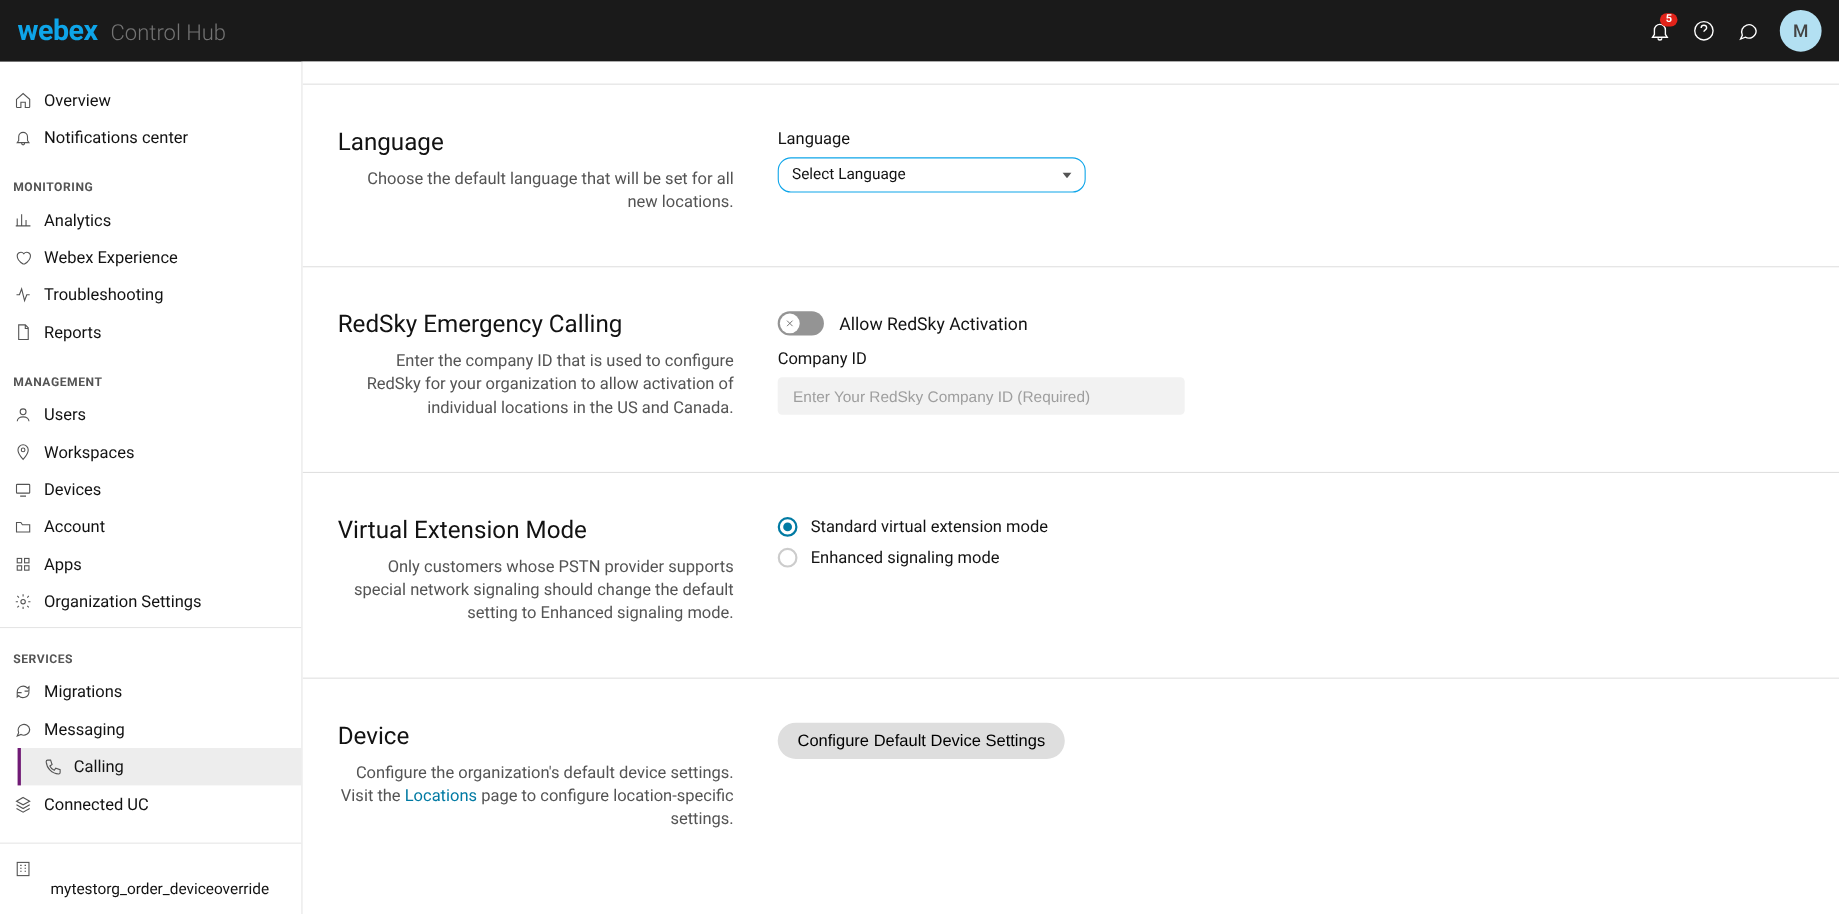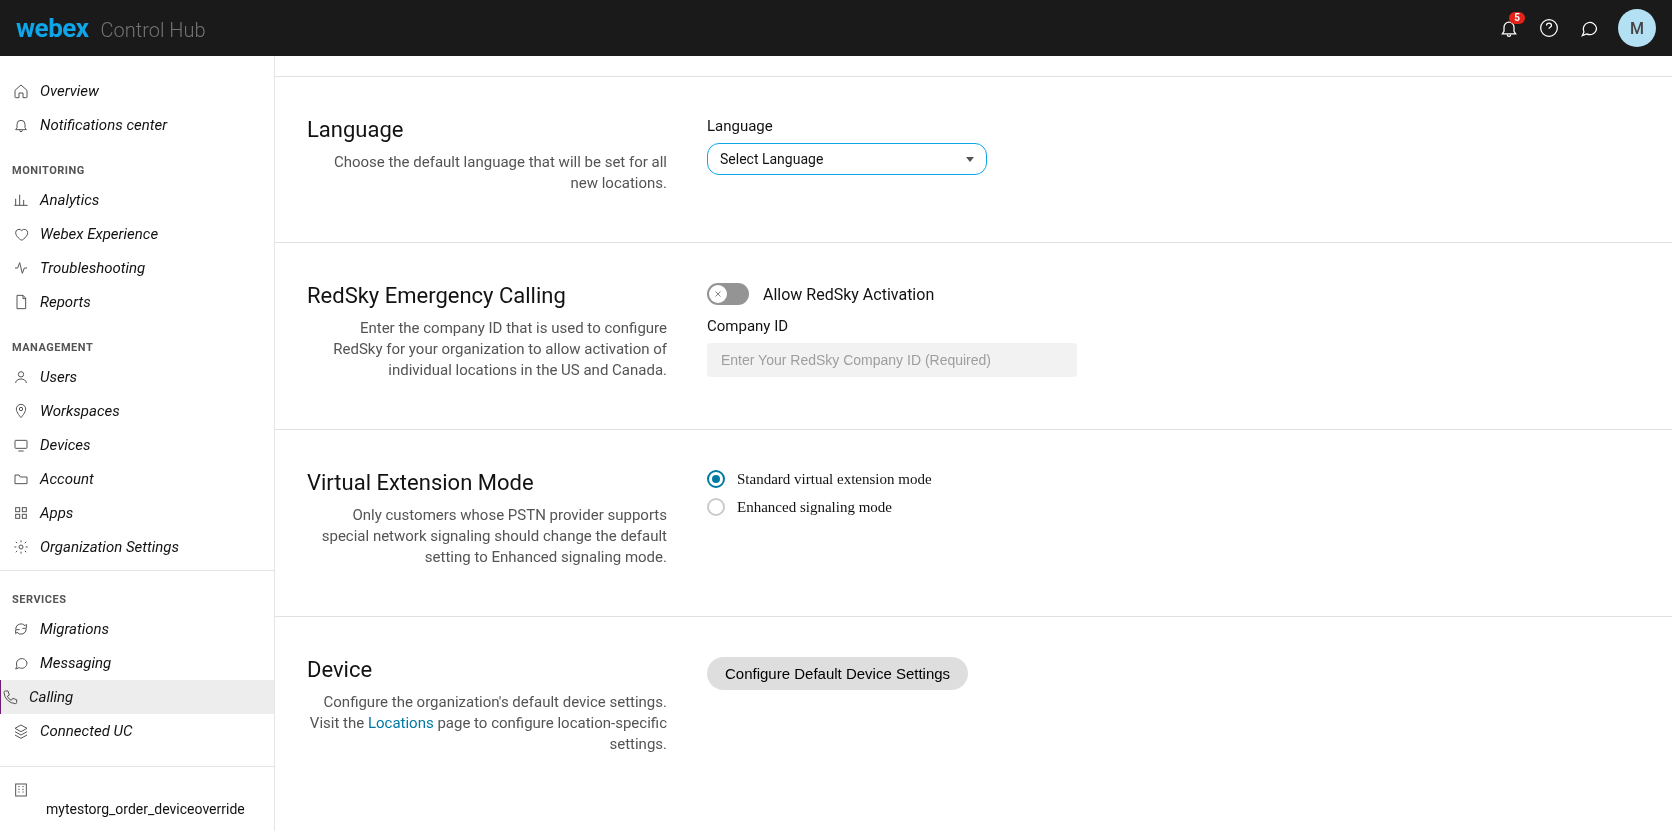--- a/index.html
+++ b/index.html
@@ -17,22 +17,22 @@
 .avatar { width: 38px; height: 38px; border-radius: 50%; background: #b3e0f2; color: #444; display: flex; align-items: center; justify-content: center; font-size: 16px; font-weight: 500; cursor: pointer; }
 
 
 .layout { display: flex; height: calc(100vh - 56px); }
 .sidebar { width: 275px; border-right: 1px solid #e5e5e5; overflow-y: auto; display:flex; flex-direction: column; position: relative; flex-shrink:0;}
 .content { flex: 1; overflow-y: auto; background: #fff; }
 
 
 .nav-section { padding-top: 18px; }
 .section-label { font-size: 11px; font-weight: 700; letter-spacing: 0.5px; color: #545454; padding: 4px 12px 6px 12px; }
-.nav-item { display: flex; align-items: center; gap: 10px; padding: 8px 12px; font-size: 15px; color: #121212; cursor: pointer; font-style: italic; }
-.nav-item.active { background: #ededed; border-left: 1px solid #701a75; padding-left: 0;}
+.nav-item { display: flex; align-items: center; gap: 10px; padding: 8px 12px; font-size: 15px; color: #121212; cursor: pointer; }
+.nav-item.active { background: #ededed; border-left: 3px solid #701a75; padding-left: 20px; margin-left: 16px;}
 .nav-icon { width: 18px; height: 18px; flex-shrink: 0; display:flex; align-items:center; justify-content:center;}
 .nav-icon svg { width:16px; height:16px; stroke:#545454; stroke-width:1.5; fill:none;}
 .sidebar hr { border:none; border-top:1px solid #e5e5e5; margin: 6px 0 0 0;}
 .sidebar-footer { border-top: 1px solid #e5e5e5; padding: 14px 12px; display:flex; gap:16px; align-items:flex-start; margin-top:auto;}
 .sidebar-footer .nav-icon svg {stroke:#545454;}
 .sidebar-footer .footer-text{font-size:14px; color:#121212; word-break: break-all; margin-top: 20px;}
 
 
 .card { border-bottom: 1px solid #e0e0e0; padding: 40px 0 48px 32px; display:flex;}
 .card-left { width: 400px; flex-shrink:0; padding-right:40px;}
@@ -41,21 +41,21 @@
 .card p.desc { font-size: 15px; color: #545454; line-height: 1.4; text-align: right;}
 .field-label { font-size: 15px; color: #121212; margin-bottom: 8px; display:block;}
 .select-btn { width: 280px; height: 32px; border: 1px solid #0ea5e9; border-radius: 12px; background: #fff; padding: 4px 12px; display:flex; align-items:center; justify-content:space-between; font-size:14px; cursor:pointer;}
 .select-btn::after { content: ""; width:0; height:0; border-left:4px solid transparent; border-right:4px solid transparent; border-top:5px solid #545454;}
 .toggle-row { display:flex; align-items:center; gap:14px; margin-bottom:12px;}
 .toggle { width: 42px; height: 22px; background: #949494; border-radius: 11px; position: relative; cursor:pointer;}
 .toggle-knob { position:absolute; left:2px; top:2px; width:18px; height:18px; border-radius:50%; background:#fff; display:flex; align-items:center; justify-content:center;}
 .toggle-knob svg{width:10px;height:10px;stroke:#6a6a6a;stroke-width:2;fill:none;}
 .text-input { width: 370px; height: 34px; border: none; background:#f2f2f2; border-radius: 4px; padding: 0 14px; font-size:14px; color:#121212;}
 .text-input::placeholder{color:#9e9e9e;}
-.radio-row { display:flex; align-items:center; gap:12px; margin-bottom:10px; font-size:15px;font-family:Liberation Serif, serif;}
+.radio-row { display:flex; align-items:center; gap:12px; margin-bottom:10px; font-size:15px;}
 .radio { width:18px; height:18px; border-radius:50%; border:2px solid #ccc; display:inline-block; position:relative;}
 .radio.checked { border-color:#007aa3;}
 .radio.checked::after{content:""; position:absolute; left:3px; top:3px; width:8px; height:8px; border-radius:50%; background:#007aa3;}
 .pill-btn { background:#dedede; border:none; border-radius:18px; padding:8px 18px; font-size:15px; cursor:pointer;}
 .inline-link { color:#007aa3; text-decoration:none;}
 .top-divider { border-top:1px solid #e0e0e0; margin-top:20px;}
 </style>
 </head>
 <body>
 

